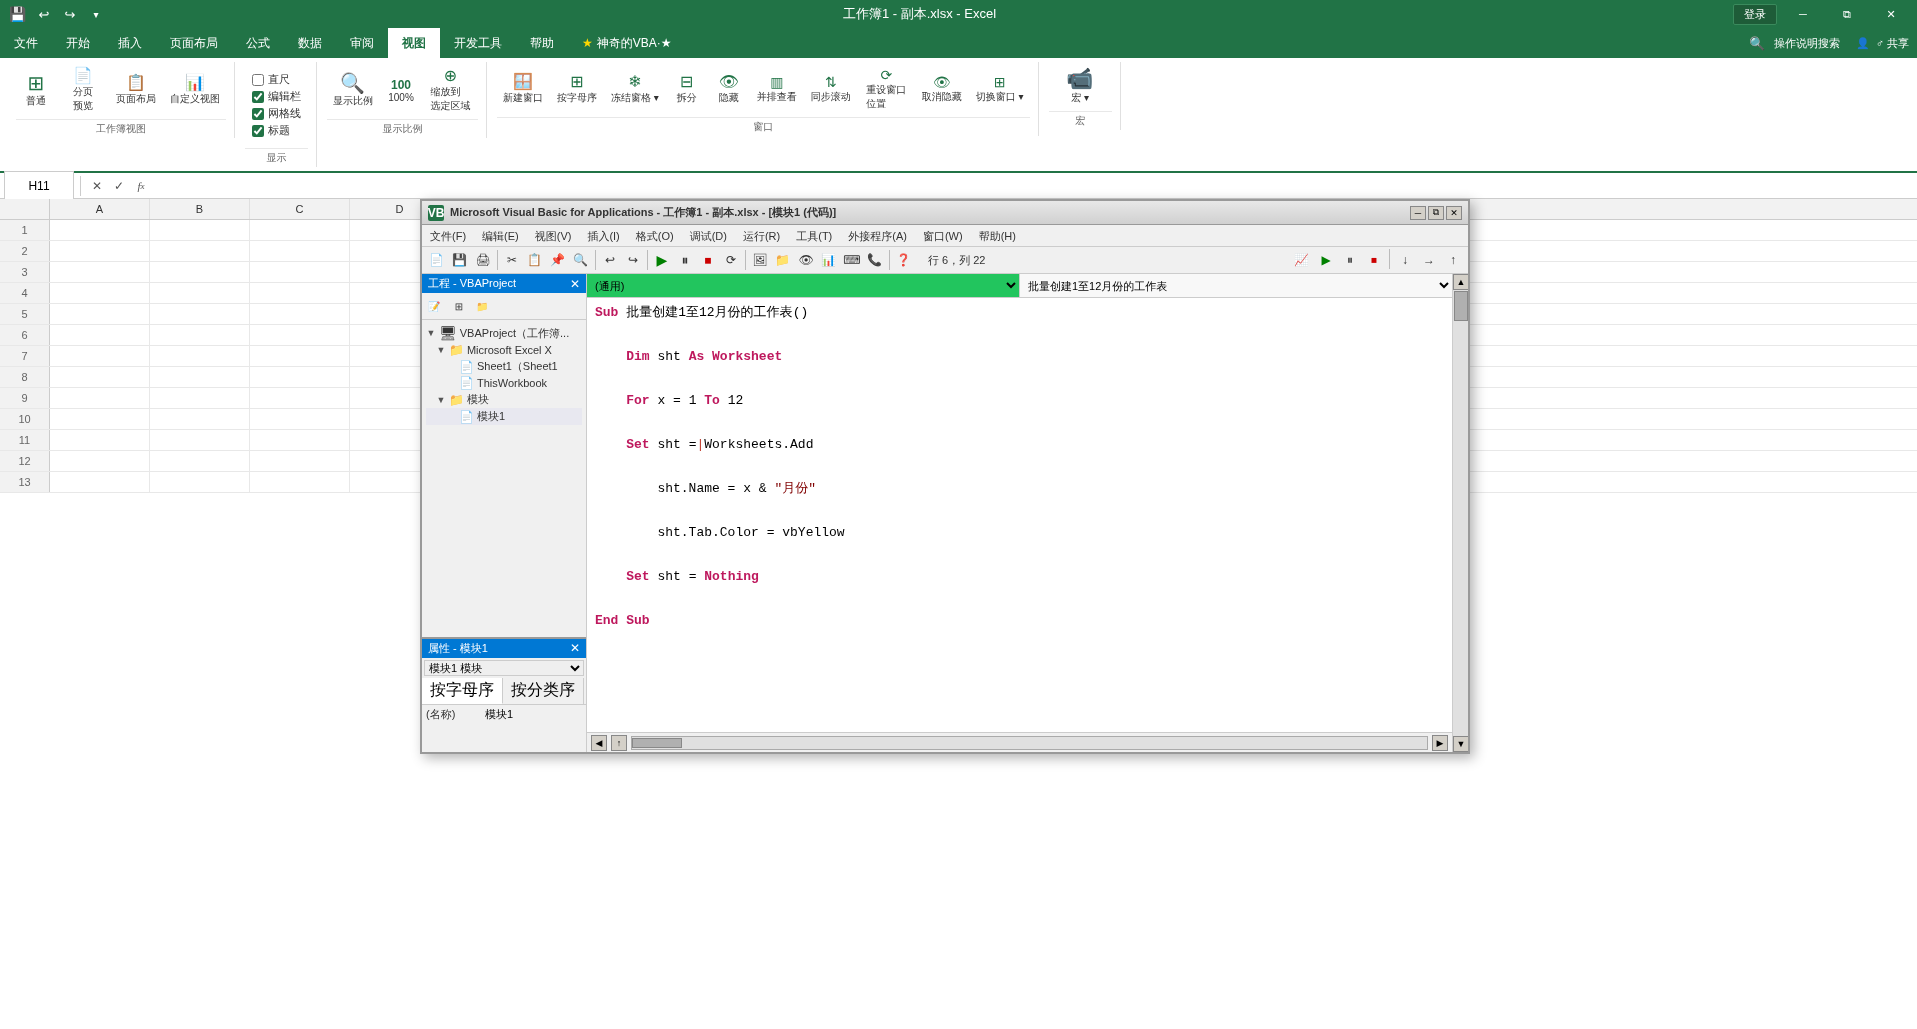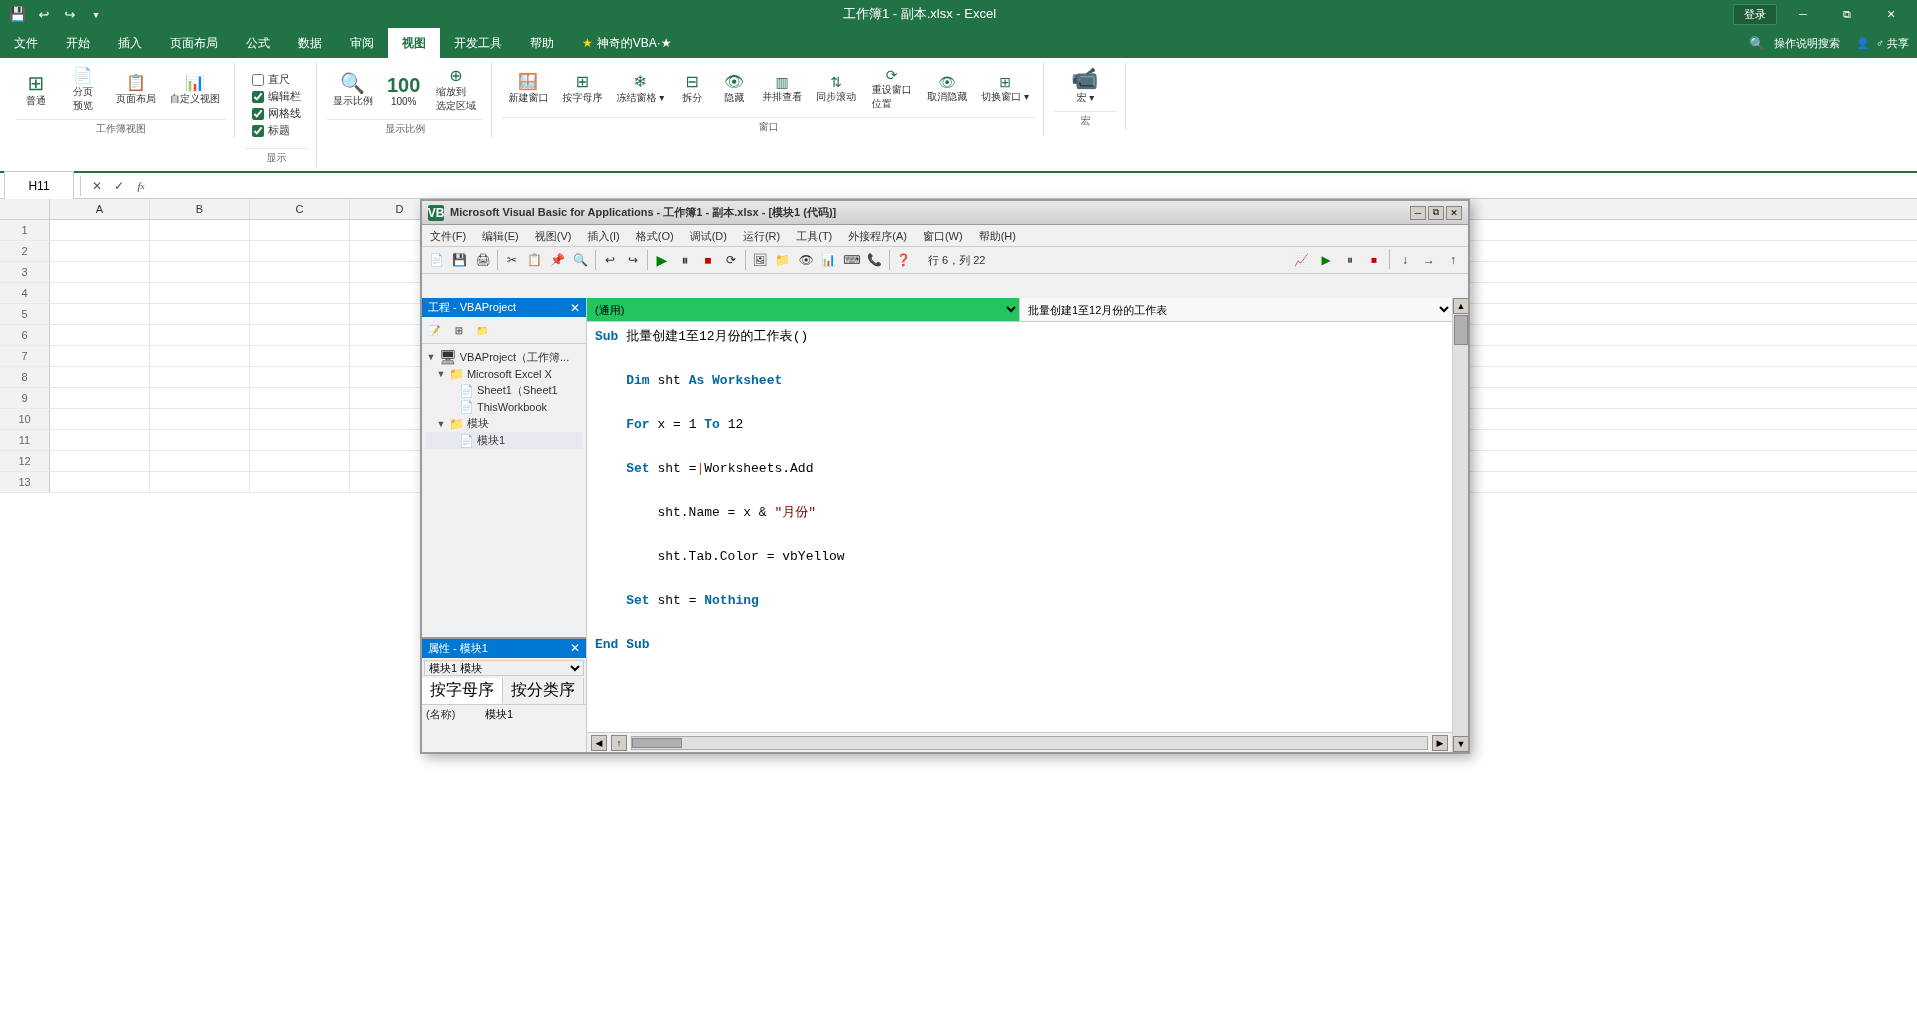--- a/index.html
+++ b/index.html
@@ -53,38 +53,38 @@
     .vba-title-btns { display: flex; gap: 2px; }
     .vba-title-btn { width: 16px; height: 14px; border: 1px solid #888; background: #d4d0c8; display: flex; align-items: center; justify-content: center; font-size: 9px; cursor: pointer; }
 
     
     .vba-menu { background: #f0f0f0; height: 22px; display: flex; align-items: center; border-bottom: 1px solid #ccc; }
     .vba-menu-item { padding: 0 8px; height: 22px; line-height: 22px; font-size: 11px; cursor: pointer; color: #333; }
     .vba-tb-btn { width: 22px; height: 22px; border: 1px solid transparent; background: transparent; display: flex; align-items: center; justify-content: center; cursor: pointer; font-size: 12px; color: #333; }
     .vba-tb-sep { width: 1px; height: 20px; background: #bbb; margin: 0 2px; }
 
     
-    .vba-body { display: flex; flex: 1; overflow: hidden; margin-top: 24px; }
+    .vba-body { display: flex; flex: 1; overflow: hidden; }
     .vba-project-panel { width: 165px; min-width: 165px; background: #f0f0f0; border-right: 1px solid #ccc; display: flex; flex-direction: column; }
     .vba-panel-title { background: #0078d4; color: white; font-size: 11px; padding: 2px 6px; display: flex; align-items: center; justify-content: space-between; }
     .vba-panel-close { cursor: pointer; font-size: 12px; }
     .vba-tree { padding: 4px; font-size: 11px; overflow: auto; flex: 1; }
     .vba-tree-item { display: flex; align-items: center; gap: 3px; padding: 1px 0; cursor: pointer; color: #333; }
     .vba-tree-expand { width: 10px; text-align: center; font-size: 9px; color: #555; }
     .vba-tree-indent1 { padding-left: 10px; }
     .vba-tree-indent2 { padding-left: 20px; }
 
     
     .vba-editor-area { flex: 1; display: flex; flex-direction: column; background: white; }
     .vba-editor-header { display: flex; height: 24px; border-bottom: 1px solid #ccc; background: #f8f8f8; }
     .vba-scope-select { flex: 1; border: none; border-right: 1px solid #ccc; background: #22c55e; font-size: 11px; padding: 0 4px; outline: none; cursor: pointer; }
     .vba-proc-select { flex: 1; border: none; background: #f8f8f8; font-size: 11px; padding: 0 4px; outline: none; cursor: pointer; }
     .vba-code-area { flex: 1; overflow: auto; padding: 4px 8px; font-family: 'Courier New', monospace; font-size: 13px; line-height: 22px; background: white; white-space: pre; }
     .code-line { display: block; }
-    .kw { color: #0369a1; font-weight: bold; }
+    .kw { color: #be185d; font-weight: bold; }
     .str { color: #800000; }
     .sub-name { color: #000; }
     .vba-props-title { background: #0078d4; color: white; font-size: 11px; padding: 2px 6px; display: flex; justify-content: space-between; }
     .vba-props-tab { padding: 2px 8px; font-size: 16px; cursor: pointer; border-right: 1px solid #ccc; background: #f0f0f0; }
     .vba-props-tab.active { background: white; border-bottom: 1px solid white; }
     .vba-prop-row { display: flex; font-size: 11px; gap: 4px; }
 
     
     .vba-bottom-bar { background: #f0f0f0; height: 20px; display: flex; align-items: center; border-top: 1px solid #ccc; padding: 0 4px; gap: 4px; }
     .vba-scroll-btn { width: 16px; height: 16px; border: 1px solid #888; background: #d4d0c8; display: flex; align-items: center; justify-content: center; font-size: 9px; cursor: pointer; }
@@ -175,21 +175,21 @@
     <div class="ribbon-group-label">显示</div>
   </div>
 
   <div class="ribbon-group">
     <div class="ribbon-group-btns">
       <div class="ribbon-btn">
         <span class="icon">🔍</span>
         <span class="lbl">显示比例</span>
       </div>
       <div class="ribbon-btn">
-        <span class="icon" style="font-size:20px;font-weight:bold;">100</span>
+        <span class="icon" style="font-size:12px;font-weight:bold;">100</span>
         <span class="lbl">100%</span>
       </div>
       <div class="ribbon-btn" style="min-width:55px;">
         <span class="icon" style="font-size:16px;">⊕</span>
         <span class="lbl">缩放到<br>选定区域</span>
       </div>
     </div>
     <div class="ribbon-group-label">显示比例</div>
   </div>
 

